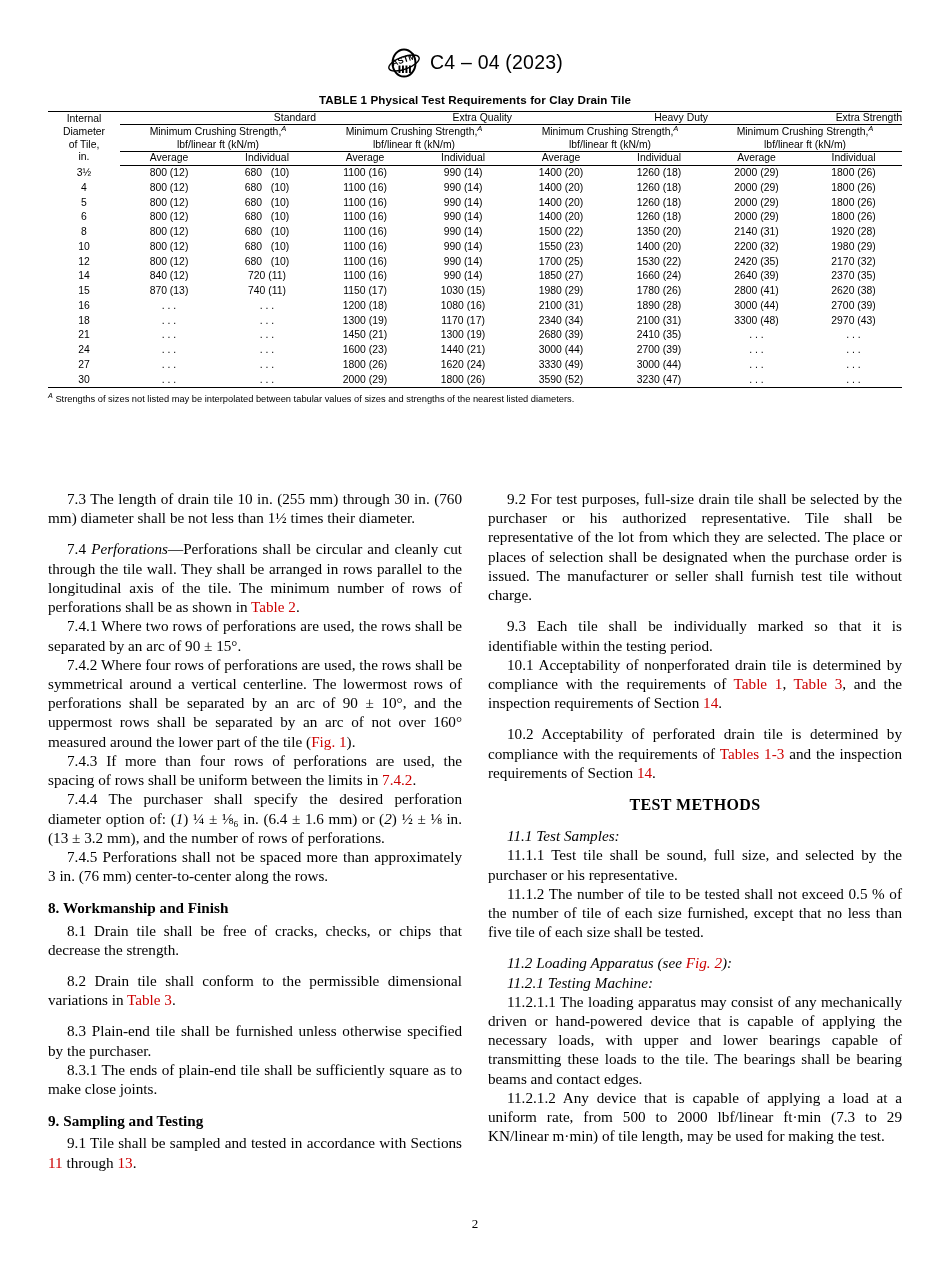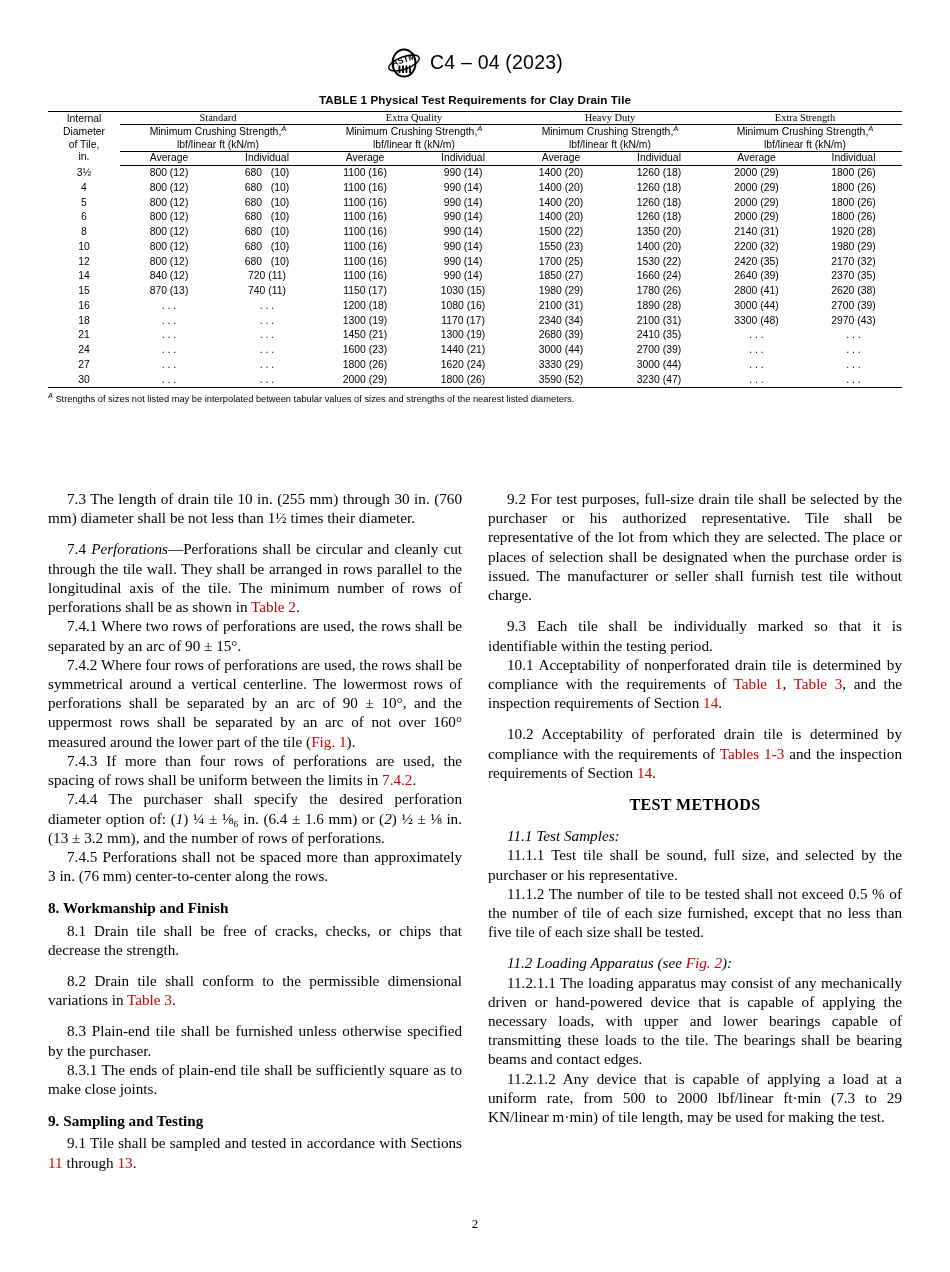--- a/index.html
+++ b/index.html
@@ -81,24 +81,23 @@
   .rule-thick { border-bottom: 1.6px solid #000; }
   .rule-thin  { border-bottom: 0.8px solid #000; }
 
   th.idcol {
     width: 72px;
     text-align: center;
     line-height: 1.22;
     padding: 2px 4px 3px 4px;
   }
   th.grouphdr {
-    text-align: center;
+    text-align: right;
     padding: 2px 0 2px 0;
     line-height: 1.2;
-    font-family: Liberation Serif, serif;
   }
   th.subhdr {
     text-align: center;
     padding: 2px 0 3px 0;
     line-height: 1.2;
   }
   th.mcs {
     text-align: center;
     padding: 3px 0 3px 0;
     line-height: 1.18;
@@ -405,21 +404,21 @@
             <td class="val">2700 (39)</td>
             <td class="val">. . .</td>
             <td class="val">. . .</td>
           </tr>
           <tr>
             <td class="dia">27</td>
             <td class="val">. . .</td>
             <td class="val">. . .</td>
             <td class="val">1800 (26)</td>
             <td class="val">1620 (24)</td>
-            <td class="val">3330 (29)</td>
+            <td class="val">3330 (49)</td>
             <td class="val">3000 (44)</td>
             <td class="val">. . .</td>
             <td class="val">. . .</td>
           </tr>
           <tr>
             <td class="dia rule-thick">30</td>
             <td class="val rule-thick">. . .</td>
             <td class="val rule-thick">. . .</td>
             <td class="val rule-thick">2000 (29)</td>
             <td class="val rule-thick">1800 (26)</td>
@@ -484,20 +483,21 @@
 
 
       <p class="para it" style="margin-top:4px">11.1  Test Samples:</p>
 
       <p class="para">11.1.1  Test tile shall be sound, full size, and selected by the purchaser or his representative.</p>
 
       <p class="para">11.1.2  The number of tile to be tested shall not exceed 0.5 % of the number of tile of each size furnished, except that no less than five tile of each size shall be tested.</p>
 
       <p class="para it gap"><span>11.2  Loading Apparatus (see </span><span class="ref">Fig. 2</span><span>):</span></p>
 
+      <p class="para it">11.2.1  Testing Machine:</p>
 
       <p class="para">11.2.1.1  The loading apparatus may consist of any mechanically driven or hand-powered device that is capable of applying the necessary loads, with upper and lower bearings capable of transmitting these loads to the tile. The bearings shall be bearing beams and contact edges.</p>
 
       <p class="para">11.2.1.2  Any device that is capable of applying a load at a uniform rate, from 500 to 2000 lbf/linear ft·min (7.3 to 29 KN/linear m·min) of tile length, may be used for making the test.</p>
     </div>
   </div>
 
   <div class="page-number">2</div>
 
 </div>

